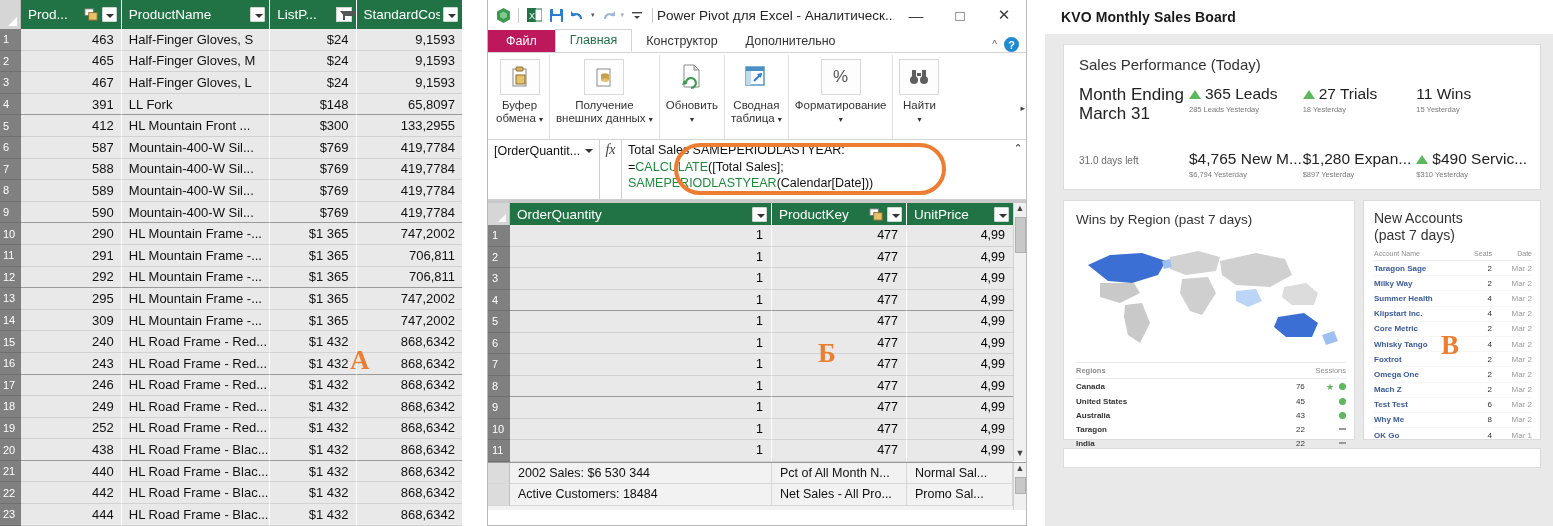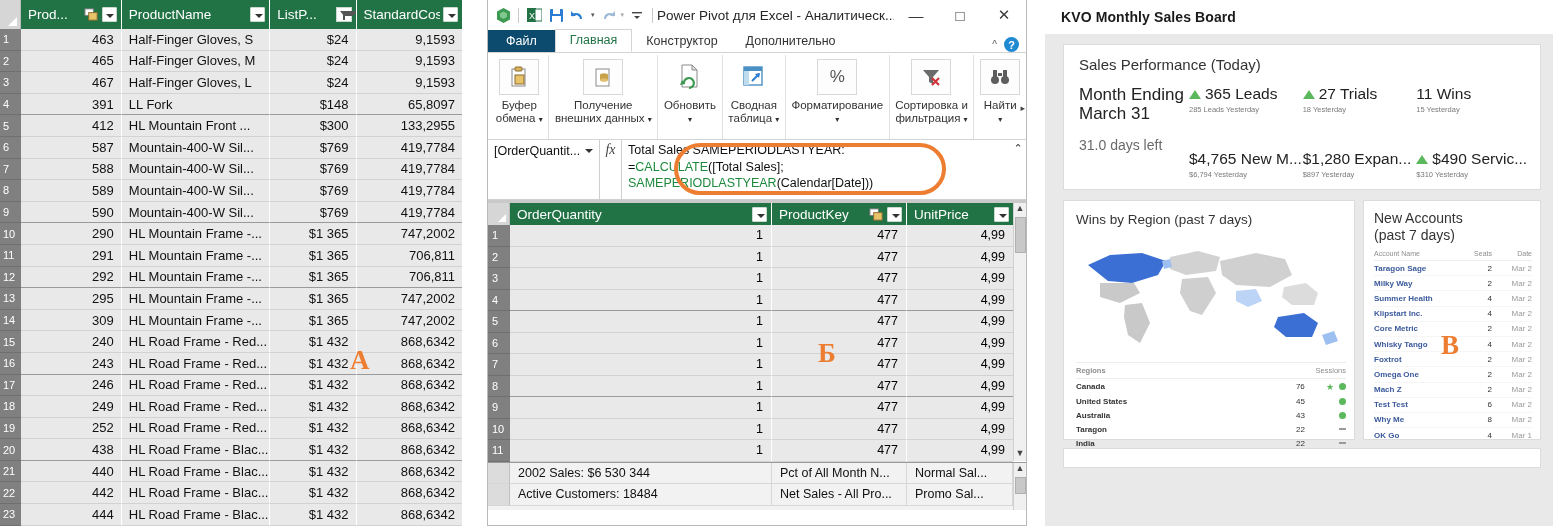--- a/index.html
+++ b/index.html
@@ -41,21 +41,21 @@
       background:#ffffff; border:1px solid #b9b9b9; border-top:none; }
   .titlebar { height:30px; display:flex; align-items:center; background:#ffffff; padding-left:4px; }
   .qat-ic { width:22px; height:22px; display:flex; align-items:center; justify-content:center; }
   .sep-v { width:1px; height:15px; background:#c8c8c8; margin:0 4px; }
   .wtitle { flex:1; text-align:center; font-size:13.5px; color:#262626; white-space:nowrap; overflow:hidden; }
   .wbtn { width:44px; height:28px; display:flex; align-items:center; justify-content:center;
       font-size:15px; color:#3b3b3b; }
 
   .tabbar { height:22px; display:flex; align-items:flex-end; background:#ffffff; position:relative; }
   .tab { font-size:12.5px; padding:3px 14px 4px 14px; color:#333; white-space:nowrap; }
-  .tab.file { background:#0c4a6e; color:#ffffff; padding:4px 18px 4px 18px; }
+  .tab.file { background:#be185d; color:#ffffff; padding:4px 18px 4px 18px; }
   .tab.active { background:#ffffff; border:1px solid #d4d4d4; border-bottom:1px solid #ffffff; color:#217346; }
   .tabbar .right { margin-left:auto; display:flex; align-items:center; gap:7px; padding-right:7px; }
   .helpdot { width:15px; height:15px; border-radius:50%; background:#1f8ad2; color:#fff; font-size:11px;
       display:flex; align-items:center; justify-content:center; font-weight:bold; }
 
   .ribbon { height:88px; display:flex; background:#ffffff; border-top:1px solid #d4d4d4;
       border-bottom:1px solid #d4d4d4; padding:2px 0 0 2px; position:relative; }
   .rgrp { display:flex; flex-direction:column; align-items:center; justify-content:flex-start;
       border-right:1px solid #e0e0e0; padding:4px 6px 0 6px; min-width:0; }
   .rgrp .btnbox { width:40px; height:36px; border:1px solid #d8d8d8; display:flex;
@@ -102,21 +102,21 @@
 
   
   #panelC { position:absolute; left:1045px; top:0; width:508px; height:526px; background:#e9e9e9; }
   .dash-title { background:#ffffff; font-size:14px; font-weight:bold; color:#1a1a1a;
       padding:9px 0 9px 16px; letter-spacing:.1px; }
   .card { background:#ffffff; border:1px solid #dcdcdc; margin:10px 12px 0 18px; }
   .card-h { font-size:15px; color:#333; padding:11px 0 0 15px; }
   .kpi-wrap { display:flex; padding:12px 10px 8px 15px; }
   .kpi-left { width:110px; }
   .kpi-month { font-size:17px; color:#222; line-height:19px; }
-  .kpi-days { font-size:14px; color:#6a6a6a; margin-top:14px; }
+  .kpi-days { font-size:10px; color:#6a6a6a; margin-top:32px; }
   .kpi-cols { flex:1; }
   .kpi-row { display:flex;justify-content:flex-end; }
   .kpi { flex:1; }
   .kpi .big { font-size:15.5px; color:#222; white-space:nowrap; display:flex; align-items:center; gap:4px; }
   .tri { width:0;height:0;border-left:6px solid transparent;border-right:6px solid transparent;
       border-bottom:9px solid #5cb85c; flex:0 0 auto; }
   .kpi .sub { font-size:7.5px; color:#7a7a7a; margin-top:2px; white-space:nowrap; }
   .kpi-row.second { margin-top:36px; }
   .kpi-row.second .big { font-size:15.5px; }
 
@@ -443,29 +443,20 @@
             </svg>
         </div>
         <div class="rlabel">Сводная<br>таблица <span class="car">▾</span></div>
       </div>
       <div class="rgrp">
         <div class="btnbox">
           <span style="font-size:17px;color:#555">%</span>
         </div>
         <div class="rlabel"><span>Форматирование</span><br><span class="car">▾</span></div>
       </div>
-      <div class="rgrp">
-        <div class="btnbox">
-          <svg width="22" height="22" viewBox="0 0 22 22">
-              <path d="M3 4h16l-6 7v7l-4-2v-5z" fill="#6b6b6b"></path>
-              <path d="M12 12l7 7M19 12l-7 7" stroke="#d13438" stroke-width="2.2"></path>
-            </svg>
-        </div>
-        <div class="rlabel">Сортировка и<br>фильтрация <span class="car">▾</span></div>
-      </div>
       <div class="rgrp" style="border-right:none">
         <div class="btnbox">
           <svg width="20" height="20" viewBox="0 0 20 20">
               <circle cx="5" cy="13" r="4" fill="#5e5e5e"></circle>
               <circle cx="15" cy="13" r="4" fill="#5e5e5e"></circle>
               <rect x="3" y="3" width="4" height="8" fill="#5e5e5e"></rect>
               <rect x="13" y="3" width="4" height="8" fill="#5e5e5e"></rect>
               <rect x="8" y="6" width="4" height="3" fill="#5e5e5e"></rect>
             </svg>
         </div>

